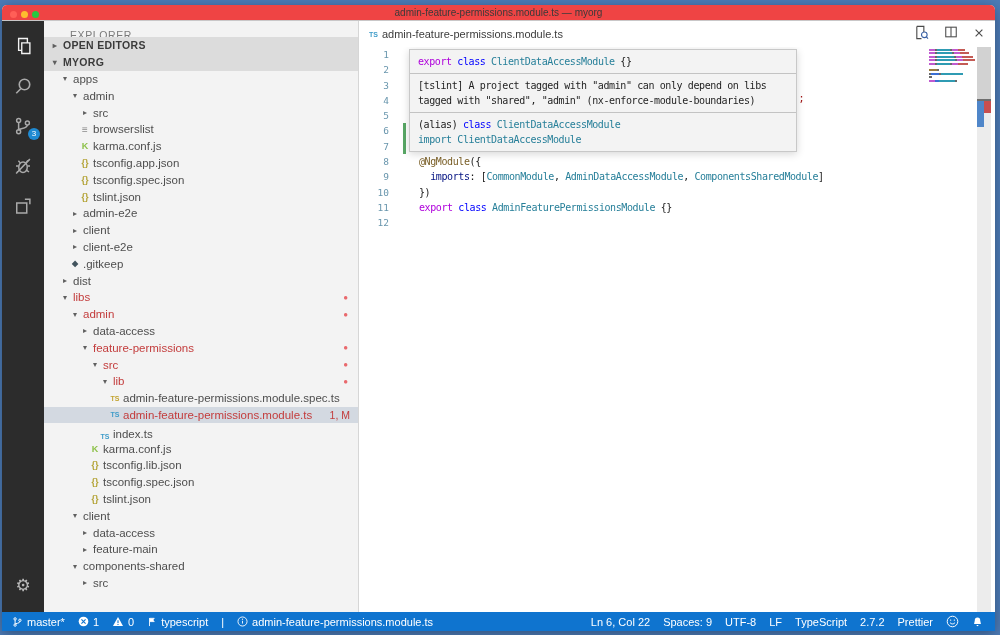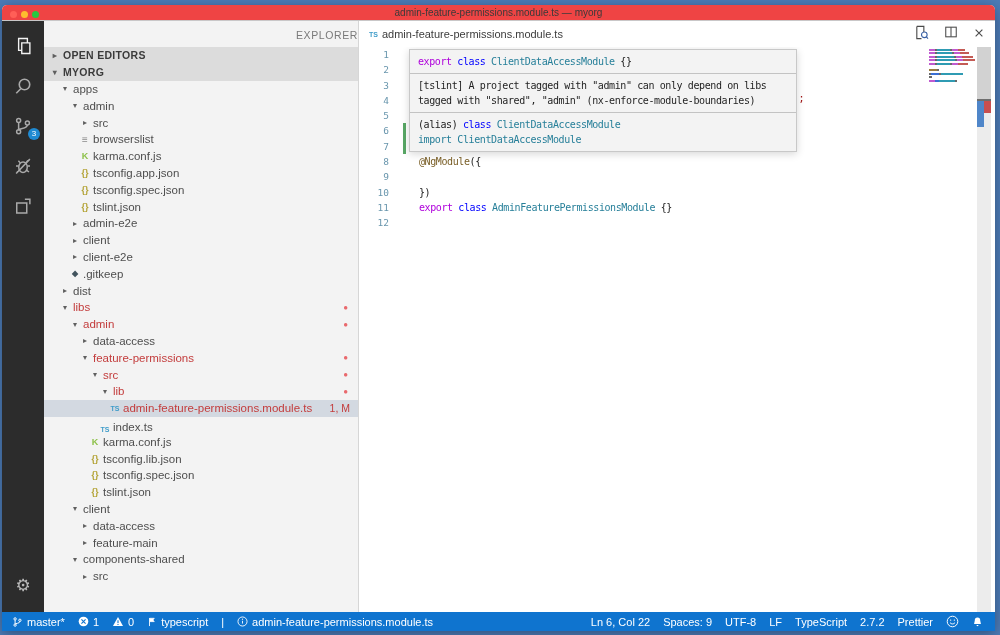--- a/index.html
+++ b/index.html
@@ -14,21 +14,21 @@
   #window-title{position:absolute;left:0;right:0;top:2px;text-align:center;font-size:10px;color:#3a3a3a;}
   #main{flex:1;display:flex;min-height:0;}
   
   #activitybar{width:42px;background:#2c2c2c;position:relative;flex:0 0 auto;}
   .act-item{height:30px;margin-top:10px;display:flex;align-items:center;justify-content:center;color:#a9a9a9;position:relative;}
   .act-item.active{color:#f2f2f2;}
   .act-badge{position:absolute;right:4px;bottom:1px;min-width:12px;height:12px;border-radius:7px;background:#1f8ad2;color:#fff;font-size:8px;line-height:12px;text-align:center;}
   #settings-gear{position:absolute;bottom:16px;left:0;width:42px;text-align:center;color:#b9b9b9;font-size:17px;}
   
   #sidebar{width:314px;background:#f3f3f3;border-right:1px solid #d6d6d6;overflow:hidden;flex:0 0 auto;display:flex;flex-direction:column;}
-  #explorer-title{height:26px;line-height:28px;padding-left:26px;font-size:10.5px;letter-spacing:.6px;color:#7a7a7a;flex:0 0 auto;text-align:right;}
+  #explorer-title{height:16px;line-height:28px;padding-left:26px;font-size:10.5px;letter-spacing:.6px;color:#7a7a7a;flex:0 0 auto;}
   #tree{flex:1;overflow:hidden;position:relative;}
   .trow{height:16.8px;display:flex;align-items:center;font-size:11.5px;color:#4e4e4e;position:relative;white-space:nowrap;}
   .trow.section{background:#dcdcdc;font-weight:bold;font-size:10.5px;color:#3b3b3b;letter-spacing:.3px;}
   .trow.selected{background:#d3d9e1;}
   .twist{display:inline-block;width:14px;text-align:center;font-size:8px;color:#5f5f5f;flex:0 0 auto;}
   .ficon{display:inline-block;width:14px;text-align:center;font-weight:bold;flex:0 0 auto;}
   .trow .lbl{padding-left:1px;}
   .trow.red .lbl{color:#c33c3c;}
   .dot{position:absolute;right:10px;color:#e9696d;font-size:8px;}
   .tbadge{position:absolute;right:8px;color:#c33c3c;font-size:10.5px;}
@@ -209,20 +209,24 @@
           <div class="trow red" style="padding-left: 44px;">
             <span class="twist">▾</span>
             <span class="lbl">src</span>
             <span class="dot">●</span>
           </div>
           <div class="trow red" style="padding-left: 54px;">
             <span class="twist">▾</span>
             <span class="lbl">lib</span>
             <span class="dot">●</span>
           </div>
+          <div class="trow" style="padding-left: 64px;">
+            <span class="ficon i-ts-orange">TS</span>
+            <span class="lbl">admin-feature-permissions.module.spec.ts</span>
+          </div>
           <div class="trow selected red" style="padding-left: 64px;">
             <span class="ficon i-ts-blue">TS</span>
             <span class="lbl">admin-feature-permissions.module.ts</span>
             <span class="tbadge">1, M</span>
           </div>
           <div class="trow" style="padding-left: 54px; align-items: flex-end;">
             <span class="ficon i-ts-blue">TS</span>
             <span class="lbl">index.ts</span>
           </div>
           <div class="trow" style="padding-left: 44px;">
@@ -314,20 +318,21 @@
             <div class="cline modified">
               <span class="ln">7</span>
               <span class="ctext"></span>
             </div>
             <div class="cline">
               <span class="ln">8</span>
               <span class="ctext"><span class="tk-deco">@NgModule</span><span class="tk-p">({</span></span>
             </div>
             <div class="cline">
               <span class="ln">9</span>
+              <span class="ctext"><span class="tk-p">  </span><span class="tk-prop">imports</span><span class="tk-p">: [</span><span class="tk-type">CommonModule</span><span class="tk-p">, </span><span class="tk-type">AdminDataAccessModule</span><span class="tk-p">, </span><span class="tk-type">ComponentsSharedModule</span><span class="tk-p">]</span></span>
             </div>
             <div class="cline">
               <span class="ln">10</span>
               <span class="ctext"><span class="tk-p">})</span></span>
             </div>
             <div class="cline">
               <span class="ln">11</span>
               <span class="ctext"><span class="tk-kw">export</span><span class="tk-p"> </span><span class="tk-kwb">class</span><span class="tk-p"> </span><span class="tk-type">AdminFeaturePermissionsModule</span><span class="tk-p"> {}</span></span>
             </div>
             <div class="cline">

